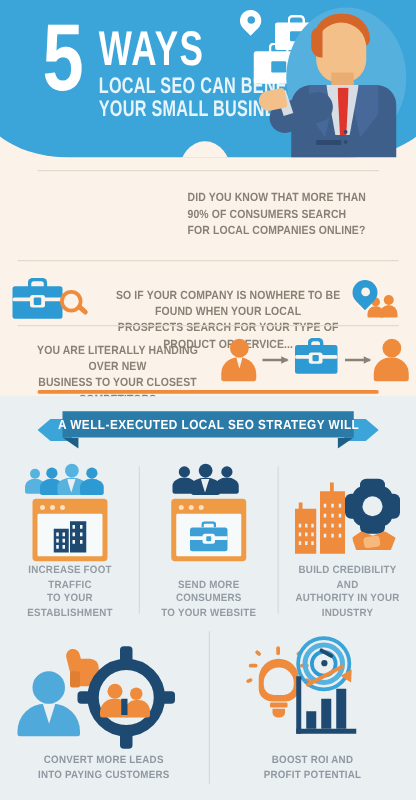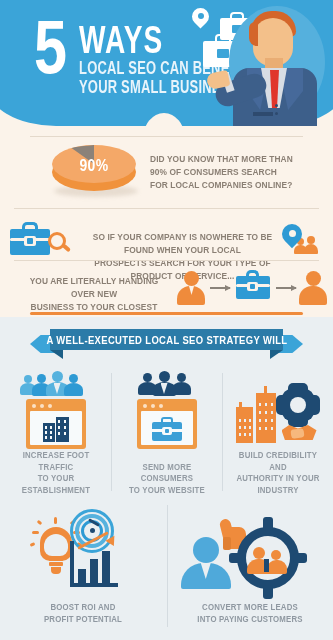--- a/index.html
+++ b/index.html
@@ -681,27 +681,20 @@
       <div class="man-cuff"></div>
       <div class="man-hand"></div>
       <div class="man-pocket"></div>
       <div class="man-btn" style="left:66px; top:104px;"></div>
       <div class="man-btn" style="left:66px; top:112px;"></div>
     </div>
   </div>
 
   <div class="hr-line" style="left:30px; top:136px; width:273px;"></div>
 
-  <div class="pie-wrap">
-    <div class="pie-shadow"></div>
-    <div class="pie-side"></div>
-    <div class="pie-top"></div>
-    <div class="pie-slice"></div>
-    <div class="pie-label">90%</div>
-  </div>
 
   <div class="pie-text">
     <div class="body-text">DID YOU KNOW THAT MORE THAN</div>
     <div class="body-text">90% OF CONSUMERS SEARCH</div>
     <div class="body-text">FOR LOCAL COMPANIES ONLINE?</div>
   </div>
 
   <div class="hr-line" style="left:14px; top:208px; width:305px;"></div>
 
   <div class="sec2">
@@ -910,20 +903,55 @@
         </div>
       </div>
     </div>
 
     <div class="cols2">
 
       <div class="col2">
         <div class="col2-icon">
 
           <div>
+            <div style="position:absolute; left:18px; top:30px; width:26px; height:26px; background:#4fa9da; border-radius:50%;"></div>
+            <div style="position:absolute; left:6px; top:56px; width:50px; height:26px; background:#4fa9da; border-radius:22px 22px 2px 2px;"></div>
+            <div style="position:absolute; left:26px; top:56px; width:10px; height:16px; background:#eaeff2; clip-path:polygon(0 0,100% 0,50% 100%);"></div>
+          </div>
+
+          <div>
+            <div class="thumb" style="left:46px; top:12px; width:11px; height:20px; border-radius:6px 6px 2px 2px; transform:rotate(-14deg);"></div>
+            <div class="thumb" style="left:52px; top:20px; width:19px; height:22px; border-radius:3px 7px 7px 3px;"></div>
+            <div class="thumb" style="left:48px; top:30px; width:8px; height:13px; border-radius:2px; background:#e07f32;"></div>
+          </div>
+
+          <div>
+            <div class="target-ring" style="left:62px; top:20px; width:62px; height:62px;"></div>
+            <div class="target-tick" style="left:88px; top:10px; width:10px; height:14px; border-radius:3px;"></div>
+            <div class="target-tick" style="left:88px; top:78px; width:10px; height:14px; border-radius:3px;"></div>
+            <div class="target-tick" style="left:54px; top:46px; width:14px; height:10px; border-radius:3px;"></div>
+            <div class="target-tick" style="left:118px; top:46px; width:14px; height:10px; border-radius:3px;"></div>
+
+            <div style="position:absolute; left:78px; top:40px; width:12px; height:12px; background:#ef8b3c; border-radius:50%;"></div>
+            <div style="position:absolute; left:72px; top:52px; width:24px; height:15px; background:#ef8b3c; border-radius:11px 11px 2px 2px;"></div>
+            <div style="position:absolute; left:96px; top:43px; width:10px; height:10px; background:#ef8b3c; border-radius:50%;"></div>
+            <div style="position:absolute; left:92px; top:53px; width:20px; height:14px; background:#ef8b3c; border-radius:9px 9px 2px 2px;"></div>
+            <div style="position:absolute; left:89px; top:52px; width:5px; height:13px; background:#1e4a72;"></div>
+          </div>
+        </div>
+        <div class="col2-cap">
+          <span>CONVERT MORE LEADS</span><br>
+          <span>INTO PAYING CUSTOMERS</span>
+        </div>
+      </div>
+
+      <div class="col2">
+        <div class="col2-icon">
+
+          <div>
             <div class="bulb" style="left:32px; top:20px; width:32px; height:34px; border-radius:16px 16px 10px 10px;"></div>
             <div class="bulb" style="left:41px; top:50px; width:14px; height:4px; border-radius:1px;"></div>
             <div class="bulb" style="left:41px; top:55px; width:14px; height:4px; border-radius:1px;"></div>
             <div class="bulb" style="left:43px; top:60px; width:10px; height:7px; border-radius:0 0 4px 4px;"></div>
             <div class="bulb" style="left:36px; top:27px; width:24px; height:22px; background:#eaeff2; border-radius:12px 12px 8px 8px;"></div>
             <div class="bulb" style="left:46px; top:10px; width:3px; height:7px; border-radius:2px;"></div>
             <div class="bulb" style="left:24px; top:24px; width:7px; height:3px; border-radius:2px;"></div>
             <div class="bulb" style="left:65px; top:24px; width:7px; height:3px; border-radius:2px;"></div>
             <div class="bulb" style="left:29px; top:14px; width:5px; height:3px; border-radius:2px; transform:rotate(40deg);"></div>
             <div class="bulb" style="left:62px; top:14px; width:5px; height:3px; border-radius:2px; transform:rotate(-40deg);"></div>
@@ -947,50 +975,15 @@
             <div class="chart-bar" style="left:94px; top:44px; width:8px; height:32px;"></div>
             <div style="position:absolute; left:70px; top:40px; width:34px; height:3px; background:#ef8b3c; transform:rotate(-28deg); transform-origin:left center; border-radius:2px;"></div>
             <div style="position:absolute; left:99px; top:28px; width:0; height:0; border-left:5px solid transparent; border-right:5px solid transparent; border-bottom:9px solid #ef8b3c; transform:rotate(32deg);"></div>
           </div>
         </div>
         <div class="col2-cap">
           <span>BOOST ROI AND</span><br>
           <span>PROFIT POTENTIAL</span>
         </div>
       </div>
-
-      <div class="col2">
-        <div class="col2-icon">
-
-          <div>
-            <div style="position:absolute; left:18px; top:30px; width:26px; height:26px; background:#4fa9da; border-radius:50%;"></div>
-            <div style="position:absolute; left:6px; top:56px; width:50px; height:26px; background:#4fa9da; border-radius:22px 22px 2px 2px;"></div>
-            <div style="position:absolute; left:26px; top:56px; width:10px; height:16px; background:#eaeff2; clip-path:polygon(0 0,100% 0,50% 100%);"></div>
-          </div>
-
-          <div>
-            <div class="thumb" style="left:46px; top:12px; width:11px; height:20px; border-radius:6px 6px 2px 2px; transform:rotate(-14deg);"></div>
-            <div class="thumb" style="left:52px; top:20px; width:19px; height:22px; border-radius:3px 7px 7px 3px;"></div>
-            <div class="thumb" style="left:48px; top:30px; width:8px; height:13px; border-radius:2px; background:#e07f32;"></div>
-          </div>
-
-          <div>
-            <div class="target-ring" style="left:62px; top:20px; width:62px; height:62px;"></div>
-            <div class="target-tick" style="left:88px; top:10px; width:10px; height:14px; border-radius:3px;"></div>
-            <div class="target-tick" style="left:88px; top:78px; width:10px; height:14px; border-radius:3px;"></div>
-            <div class="target-tick" style="left:54px; top:46px; width:14px; height:10px; border-radius:3px;"></div>
-            <div class="target-tick" style="left:118px; top:46px; width:14px; height:10px; border-radius:3px;"></div>
-
-            <div style="position:absolute; left:78px; top:40px; width:12px; height:12px; background:#ef8b3c; border-radius:50%;"></div>
-            <div style="position:absolute; left:72px; top:52px; width:24px; height:15px; background:#ef8b3c; border-radius:11px 11px 2px 2px;"></div>
-            <div style="position:absolute; left:96px; top:43px; width:10px; height:10px; background:#ef8b3c; border-radius:50%;"></div>
-            <div style="position:absolute; left:92px; top:53px; width:20px; height:14px; background:#ef8b3c; border-radius:9px 9px 2px 2px;"></div>
-            <div style="position:absolute; left:89px; top:52px; width:5px; height:13px; background:#1e4a72;"></div>
-          </div>
-        </div>
-        <div class="col2-cap">
-          <span>CONVERT MORE LEADS</span><br>
-          <span>INTO PAYING CUSTOMERS</span>
-        </div>
-      </div>
     </div>
   </div>
 </div>
 
 </body></html>

